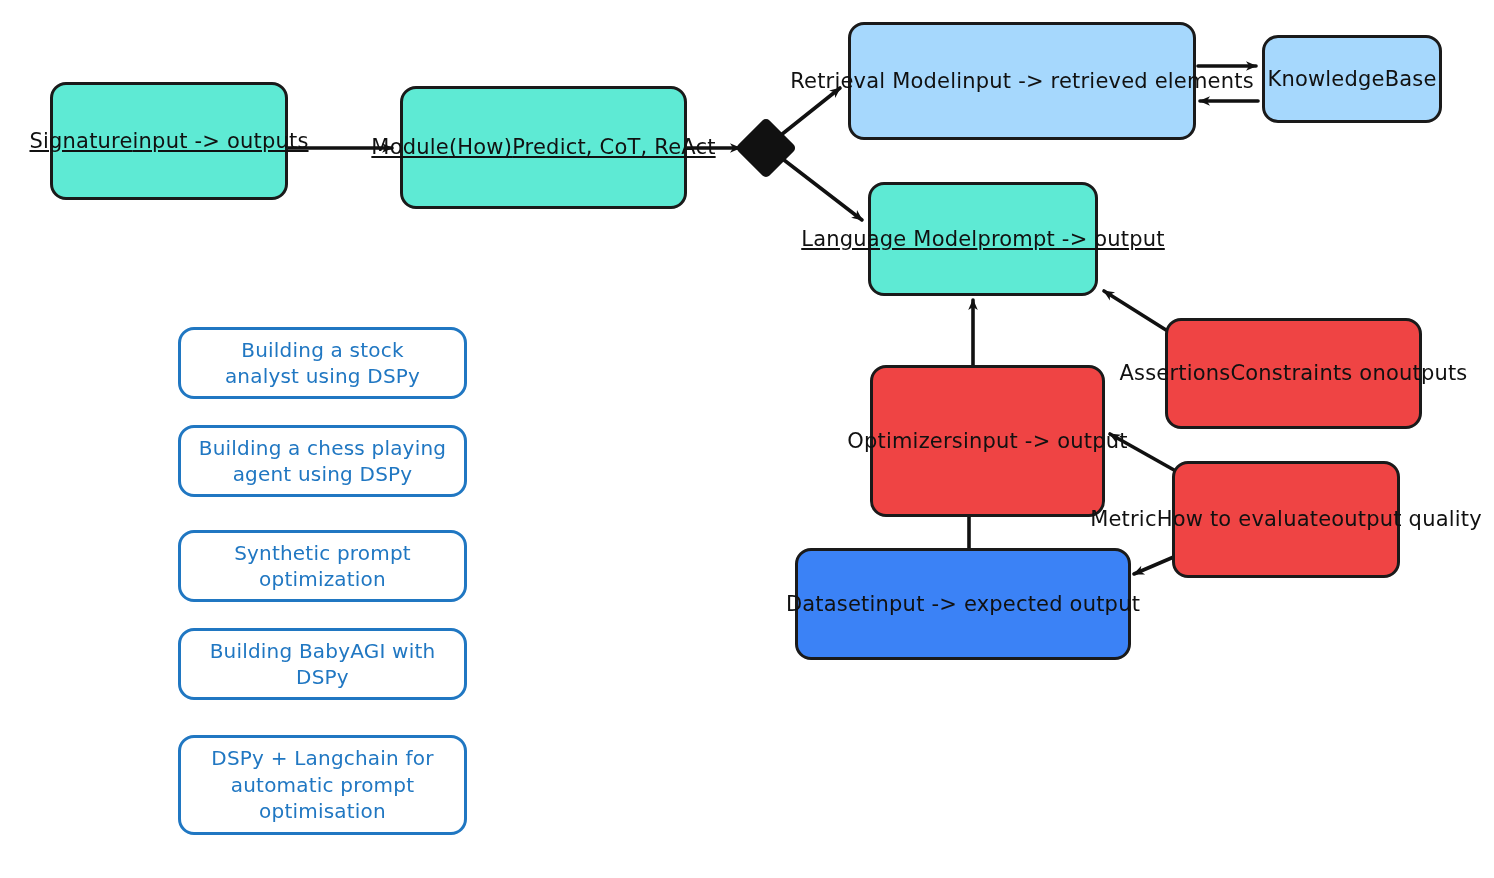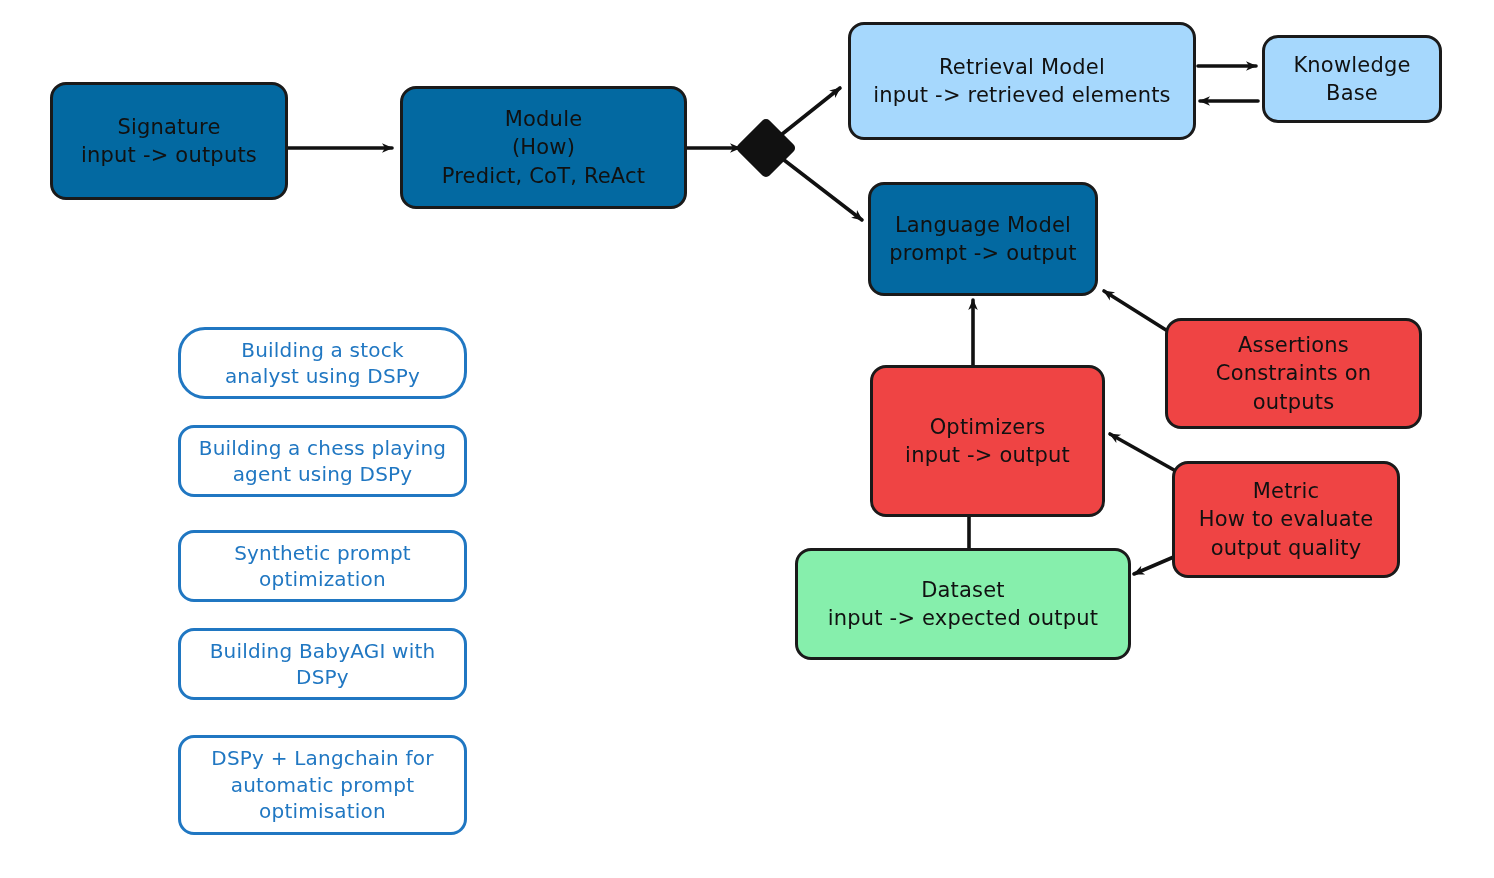--- a/index.html
+++ b/index.html
@@ -27,38 +27,38 @@
     width: 1494px;
     height: 878px;
     pointer-events: none;
   }
   .node {
     position: absolute;
     box-sizing: border-box;
     border: 3.5px solid #1a1a1a;
     border-radius: 16px;
     display: flex;
-    flex-direction: column;
+    flex-direction: row;
     align-items: center;
     justify-content: center;
     text-align: center;
     color: #111111;
     font-family: "DejaVu Sans", sans-serif;
     letter-spacing: 0.2px;
     line-height: 1.34;
     font-size: 21px;
   }
   .node .line {
     display: block;
     white-space: nowrap;
   }
-  .node.pink   { background: #0369a1; }
+  .node.pink   { background: #5eead4; text-decoration: underline; }
   .node.blue   { background: #A6D8FD; }
   .node.green  { background: #ef4444; }
-  .node.yellow { background: #86efac; }
+  .node.yellow { background: #3b82f6; }
 
   .link-card {
     position: absolute;
     box-sizing: border-box;
     background: #ffffff;
     border: 3px solid #2077C2;
     border-radius: 16px;
     display: flex;
     flex-direction: column;
     align-items: center;
@@ -162,21 +162,21 @@
     <span class="line">Metric</span>
     <span class="line">How to evaluate</span>
     <span class="line">output quality</span>
   </div>
 
   <div class="node yellow" style="left:795px; top:548px; width:336px; height:112px;">
     <span class="line">Dataset</span>
     <span class="line">input -&gt; expected output</span>
   </div>
 
-  <div class="link-card" style="left:178px; top:327px; width:289px; height:72px;border-radius:27px;">
+  <div class="link-card" style="left:178px; top:327px; width:289px; height:72px;">
     <span class="line">Building a stock</span>
     <span class="line">analyst using DSPy</span>
   </div>
 
   <div class="link-card" style="left:178px; top:425px; width:289px; height:72px;">
     <span class="line">Building a chess playing</span>
     <span class="line">agent using DSPy</span>
   </div>
 
   <div class="link-card" style="left:178px; top:530px; width:289px; height:72px;">

